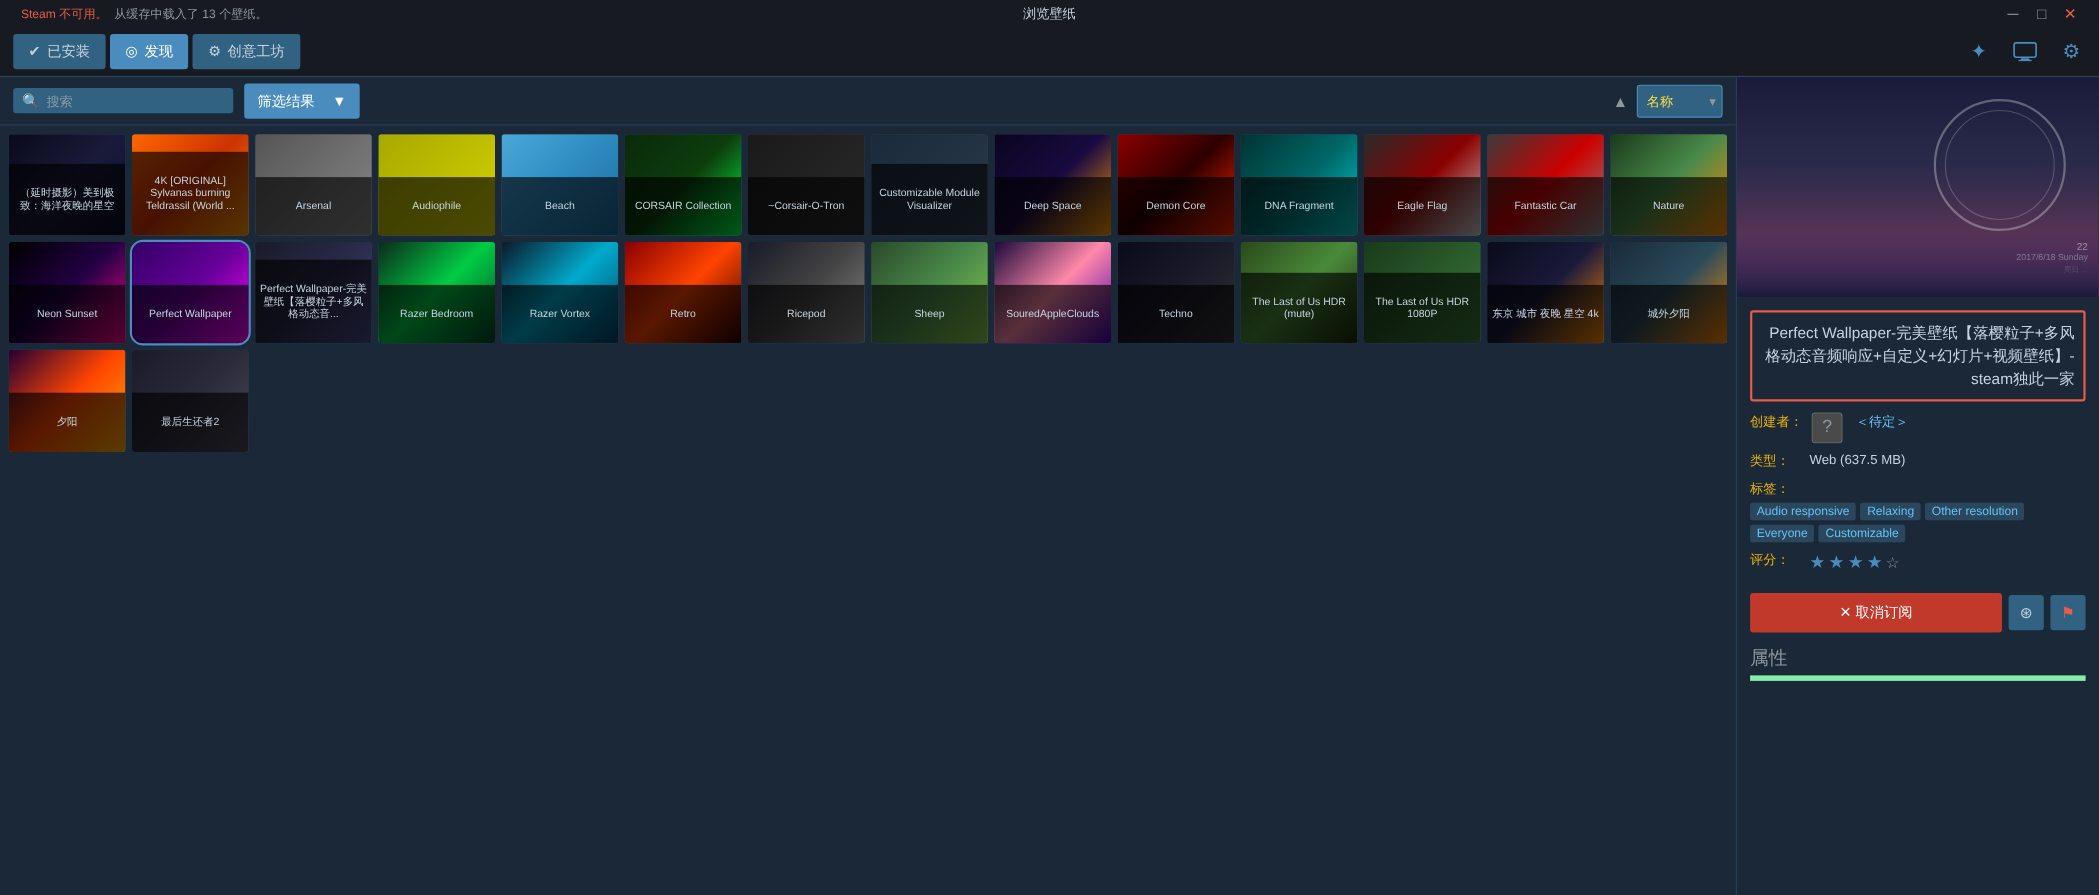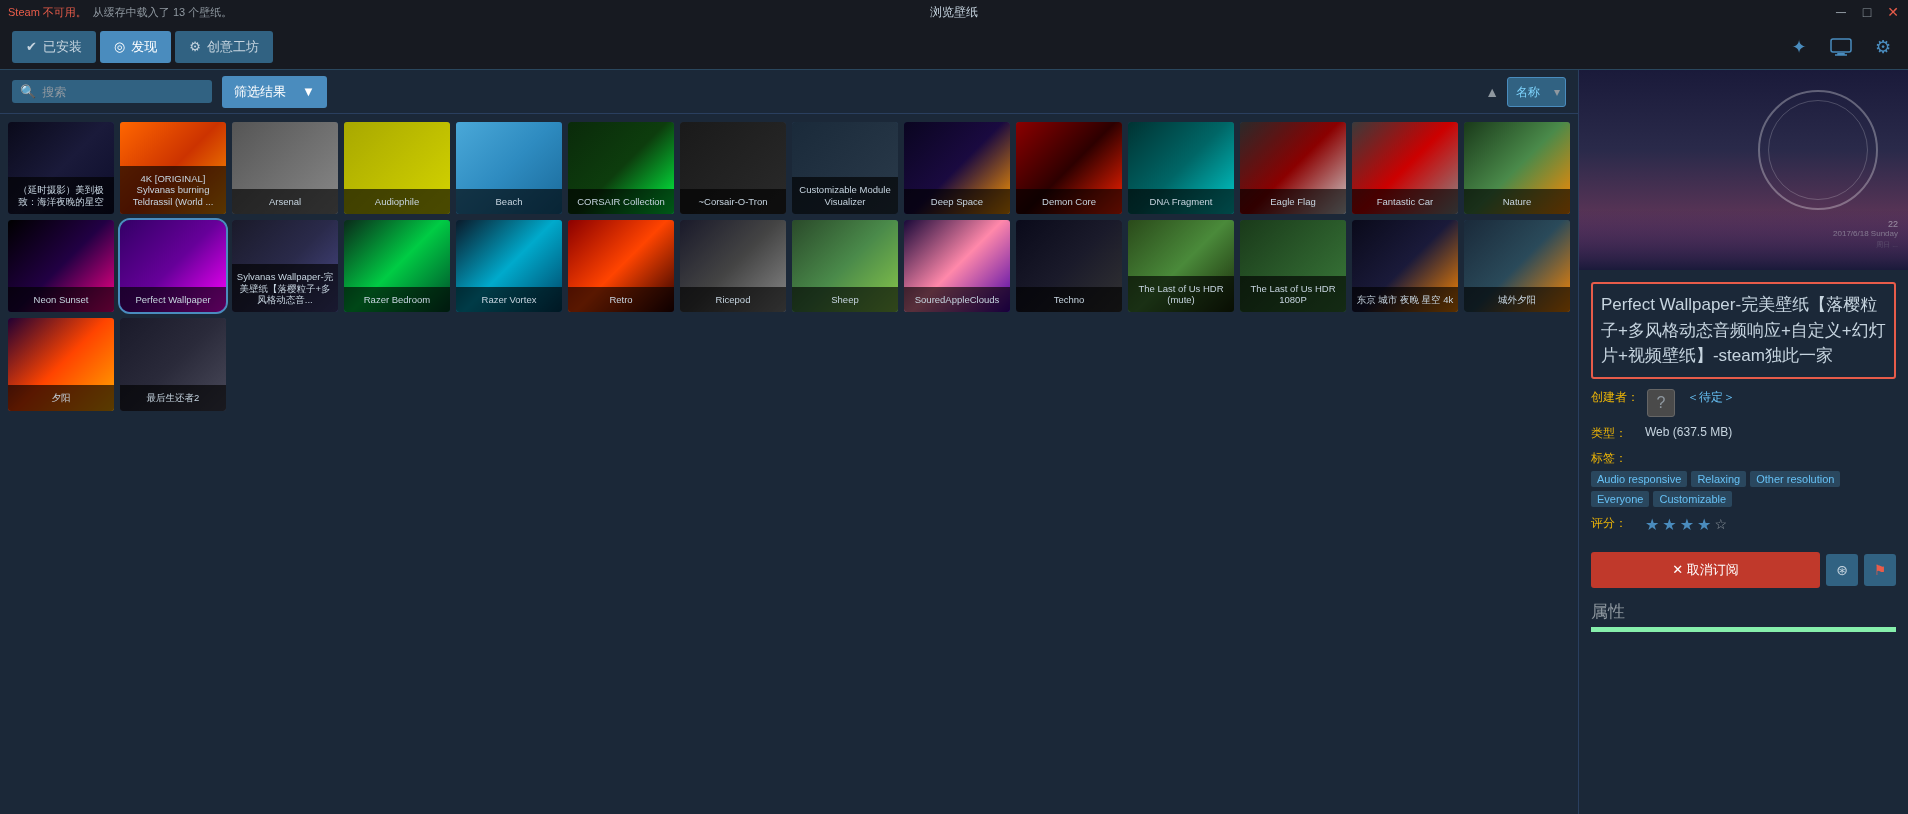--- a/index.html
+++ b/index.html
@@ -14,21 +14,21 @@
       position: relative;
     }
 
     
     .titlebar {
       height: 24px;
       background: #171a21;
       display: flex;
       align-items: center;
       justify-content: space-between;
-      padding: 0 8px;
+      padding: 0 19px;
       position: relative;
     }
     .titlebar-left {
       display: flex;
       align-items: center;
       gap: 6px;
       font-size: 11px;
       color: #8f98a0;
     }
     .titlebar-left .steam-warning {
@@ -177,23 +177,23 @@
     }
     .sort-arrow {
       color: #8f98a0;
       font-size: 14px;
       cursor: pointer;
     }
     .sort-select {
       background: #316282;
       border: 1px solid #4a8cbe;
       border-radius: 3px;
-      color: #7dd3fc;
+      color: #fde047;
       font-size: 12px;
-      padding: 4px 13px 4px 8px;
+      padding: 4px 32px 4px 8px;
       height: 30px;
       cursor: pointer;
       font-family: inherit;
       appearance: none;
     }
     .sort-select-wrap {
       position: relative;
     }
     .sort-select-wrap::after {
       content: '▾';
@@ -241,21 +241,21 @@
       color: rgba(255,255,255,0.7);
       position: relative;
       overflow: hidden;
     }
     .thumb-label {
       position: absolute;
       bottom: 0;
       left: 0;
       right: 0;
       background: rgba(0,0,0,0.65);
-      padding: 7px 4px;
+      padding: 21px 4px;
       font-size: 9.5px;
       color: #c6d4df;
       text-align: center;
       line-height: 1.2;
     }
     .thumb-overlay {
       position: absolute;
       inset: 0;
       background: rgba(74,140,190,0.3);
       opacity: 0;
@@ -354,23 +354,24 @@
     }
     .sidebar-info::-webkit-scrollbar { width: 4px; }
     .sidebar-info::-webkit-scrollbar-track { background: #1b2838; }
     .sidebar-info::-webkit-scrollbar-thumb { background: #2a475e; border-radius: 2px; }
 
     .info-title-box {
       border: 2px solid #e85c4a;
       border-radius: 3px;
       padding: 8px;
       margin-bottom: 10px;
-      font-size: 17px;
+      font-size: 14px;
       color: #c6d4df;
       line-height: 1.5;
+      text-align: right;
     }
 
     .info-row {
       display: flex;
       align-items: flex-start;
       margin-bottom: 8px;
       gap: 8px;
     }
     .info-label {
       color: #eab308;
@@ -604,21 +605,21 @@
     <div class="thumb-label">Neon Sunset</div>
     <div class="thumb-overlay"></div>
   </div>
         <div class="wallpaper-thumb selected">
     <div class="thumb-bg bg-perfect"></div>
     <div class="thumb-label">Perfect Wallpaper</div>
     <div class="thumb-overlay"></div>
   </div>
         <div class="wallpaper-thumb">
     <div class="thumb-bg bg-perfectwp"></div>
-    <div class="thumb-label">Sylvanas Wallpaper-完美壁纸【落樱粒子+多风格动态音...</div>
+    <div class="thumb-label">Perfect Wallpaper-完美壁纸【落樱粒子+多风格动态音...</div>
     <div class="thumb-overlay"></div>
   </div>
         <div class="wallpaper-thumb">
     <div class="thumb-bg bg-razer"></div>
     <div class="thumb-label">Razer Bedroom</div>
     <div class="thumb-overlay"></div>
   </div>
         <div class="wallpaper-thumb">
     <div class="thumb-bg bg-razervortex"></div>
     <div class="thumb-label">Razer Vortex</div>

